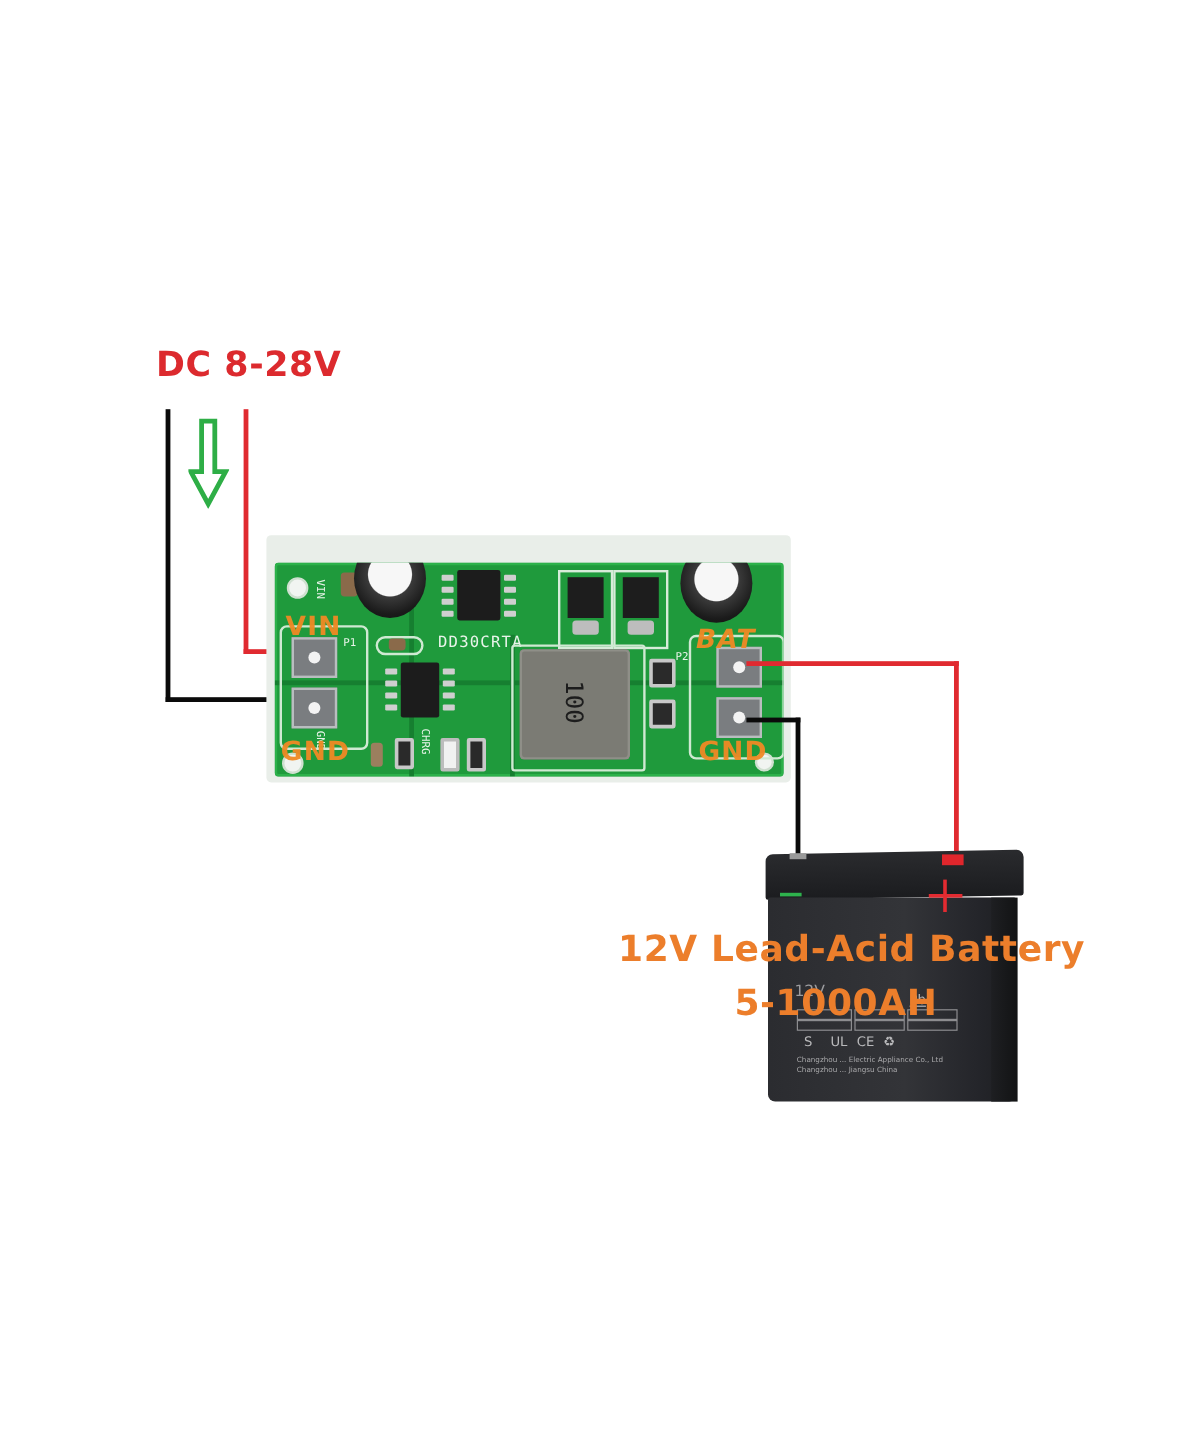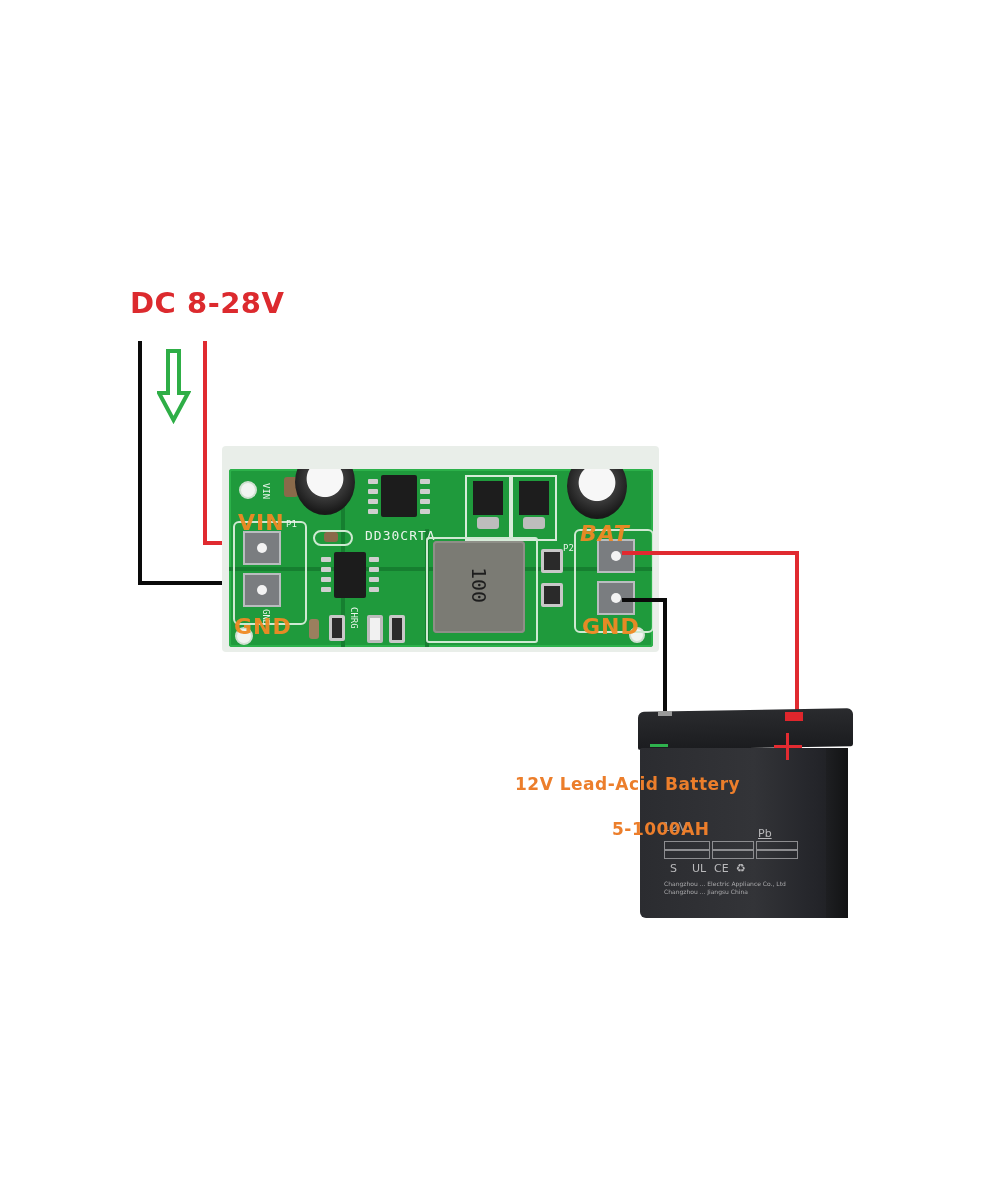--- a/index.html
+++ b/index.html
@@ -42,21 +42,21 @@
   .batt-body { left:640px; top:748px; width:207px; height:170px; background:linear-gradient(90deg,#2b2c30 0%, #333438 55%, #24252a 85%, #1c1d20 100%); border-radius:2px 2px 6px 6px; }
   .batt-side { left:826px; top:748px; width:22px; height:170px; background:linear-gradient(90deg,#1e1f22,#121314); }
   .term-red { left:785px; top:712px; width:18px; height:9px; background:#e0262c; }
   .term-blk { left:658px; top:711px; width:14px; height:5px; background:#9a9a9a; }
   .minus-mark { left:650px; top:744px; width:18px; height:3px; background:#2eb24d; }
   .plus-h { left:774px; top:745px; width:28px; height:3px; background:#e32b31; }
   .plus-v { left:786px; top:733px; width:3px; height:27px; background:#e32b31; }
   .batt-fine { position:absolute; color:#a9a9ab; font-size:6px; white-space:nowrap; font-family:"DejaVu Sans", sans-serif; }
   .batt-box { position:absolute; border:1px solid #8d8d90; height:7px; }
   .batt-icon { position:absolute; color:#b9b9bb; font-size:11px; font-family:"DejaVu Sans", sans-serif; }
-  .batt-label { position:absolute; color:#ec7e2b; font-weight:bold; font-size:17px; white-space:nowrap; font-family:"DejaVu Sans", sans-serif; letter-spacing:0.5px; }
+  .batt-label { position:absolute; color:#ec7e2b; font-weight:bold; font-size:30px; white-space:nowrap; font-family:"DejaVu Sans", sans-serif; letter-spacing:0.5px; }
   .batt-model { position:absolute; color:#9c9c9f; font-size:13px; font-family:"DejaVu Sans", sans-serif; }
 </style>
 </head>
 <body>
 
 <div class="abs label-dc">DC 8-28V</div>
 
 <div class="wire w-blk" style="left:138px; top:341px; width:4px; height:244px;"></div>
 <div class="wire w-blk" style="left:138px; top:581px; width:128px; height:4px;"></div>
 <div class="wire w-red" style="left:203px; top:341px; width:4px; height:204px;"></div>
@@ -73,21 +73,21 @@
   <div class="trace-line" style="left:112px; top:0; width:4px; height:178px;"></div>
   <div class="trace-line" style="left:196px; top:60px; width:4px; height:118px;"></div>
 
   <div class="hole" style="left:10px; top:12px; width:14px; height:14px;"></div>
   <div class="hole" style="left:6px; top:158px; width:14px; height:14px;"></div>
   <div class="hole" style="left:400px; top:158px; width:12px; height:12px;"></div>
 
   <div class="silk" style="left:4px; top:52px; width:70px; height:100px;"></div>
   <div class="pad" style="left:14px; top:62px; width:34px; height:30px;"></div>
   <div class="pad" style="left:14px; top:104px; width:34px; height:30px;"></div>
-  <div class="pcb-txt-sm" style="left:57px; top:50px;text-align:right;">P1</div>
+  <div class="pcb-txt-sm" style="left:57px; top:62px;text-align:right;">P1</div>
   <div class="pcb-txt-sm" style="left:42px; top:14px; transform:rotate(90deg); transform-origin:left top;">VIN</div>
   <div class="pcb-txt-sm" style="left:42px; top:140px; transform:rotate(90deg); transform-origin:left top;">GND</div>
 
   <div class="smd-tan" style="left:55px; top:8px; width:14px; height:20px;"></div>
 
   <div class="cap" style="left:66px; top:-20px; width:60px; height:66px;"></div>
 
   <div class="ic" style="left:152px; top:6px; width:36px; height:42px;"></div>
   <div class="ic-pin" style="left:139px; top:10px;"></div>
     <div class="ic-pin" style="left:139px; top:20px;"></div>

